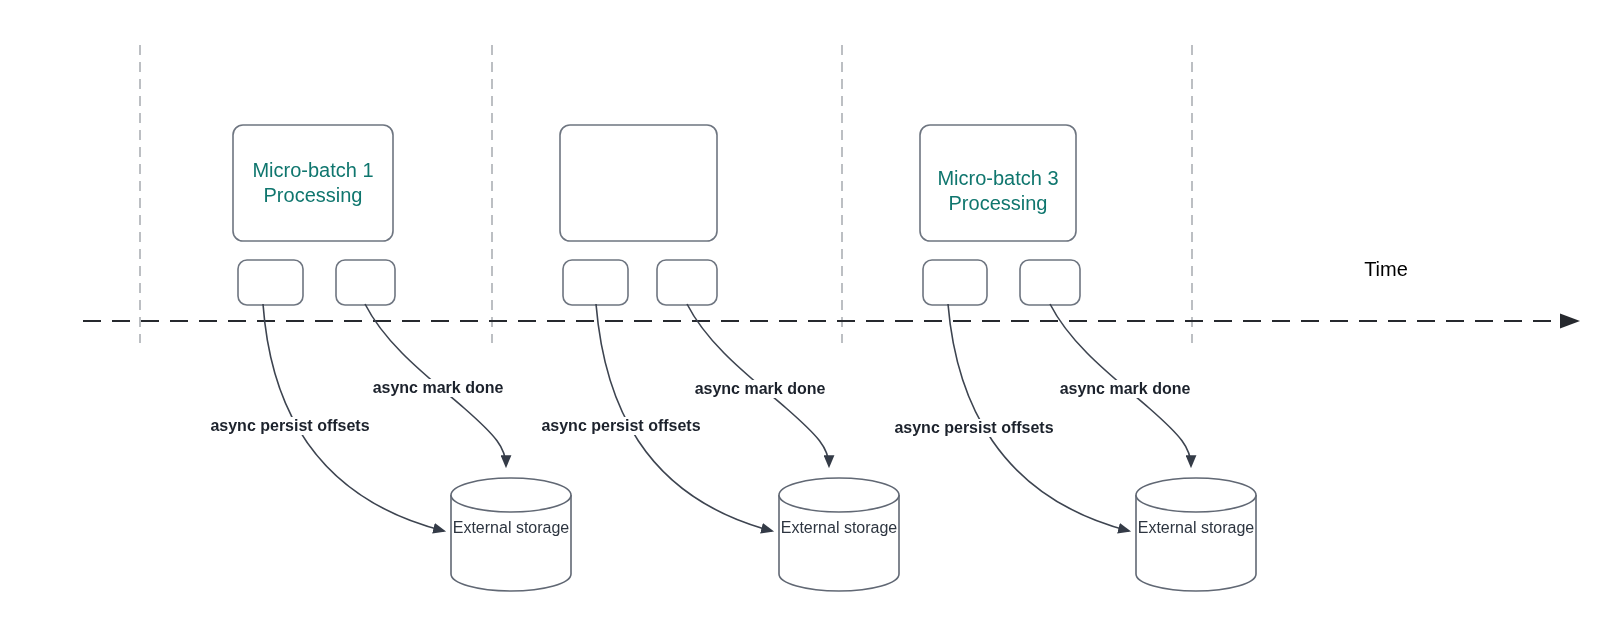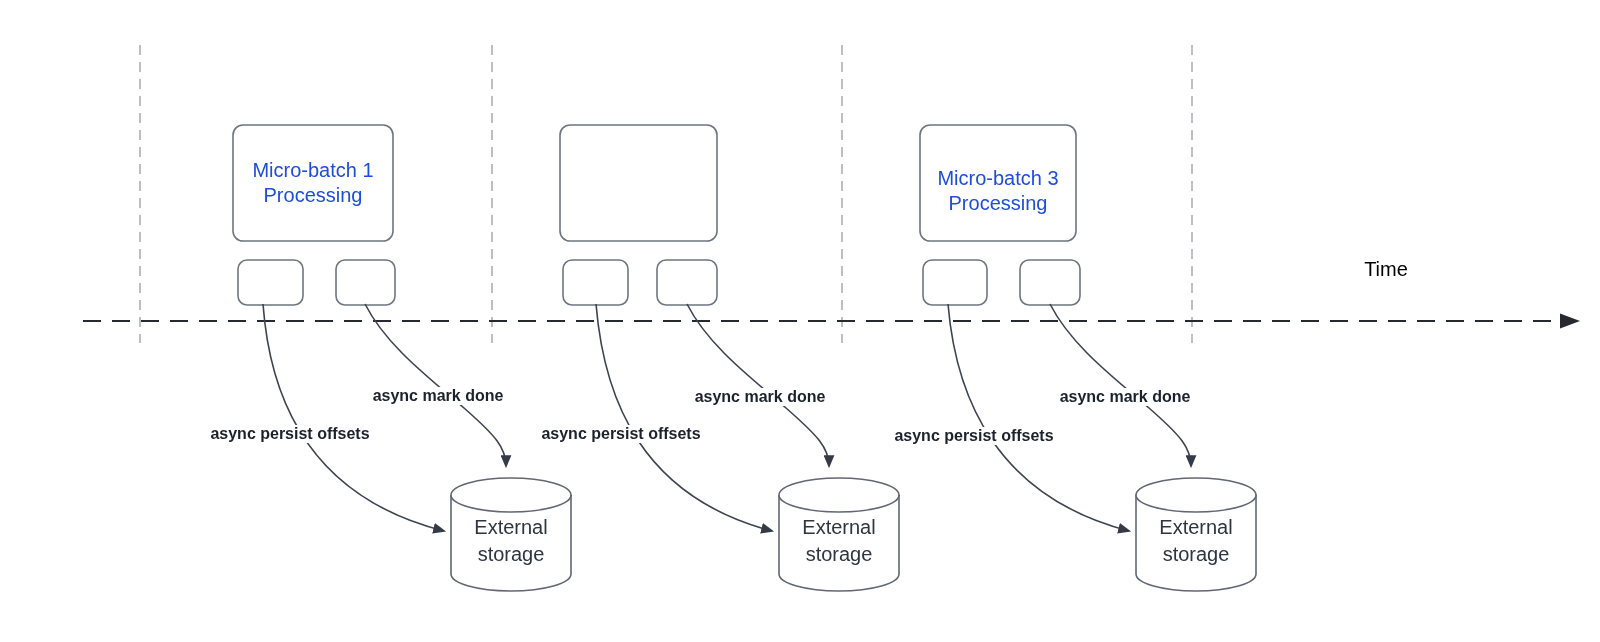--- a/index.html
+++ b/index.html
@@ -7,29 +7,29 @@
     position:relative;
     width:1600px;height:642px;
     background:#ffffff;
     font-family:"Liberation Sans", sans-serif;
     overflow:hidden;
   }
   .layer{position:absolute;inset:0;}
   .txt{position:absolute;color:#2d3540;}
   .box-title{
     display:flex;align-items:center;justify-content:center;
-    text-align:center;font-size:20px;line-height:25px;color:#1d4ed8;
+    text-align:center;font-size:20px;line-height:25px;color:#0f766e;
   }
   .storage-label{
-    text-align:center;font-size:20px;line-height:27px;color:#2d3540;
+    text-align:center;font-size:16px;line-height:27px;color:#2d3540;
   }
   .async-label{
     transform:translateX(-50%);
     font-size:16px;font-weight:bold;color:#1c222c;
-    background:#ffffff;padding:0 3px;white-space:nowrap;margin-top:8px;
+    background:#ffffff;padding:0 3px;white-space:nowrap;
   }
   .time-label{
     transform:translateX(-50%);
     font-size:20px;color:#000000;white-space:nowrap;
   }
 </style>
 </head>
 <body>
 
 <div class="canvas">

